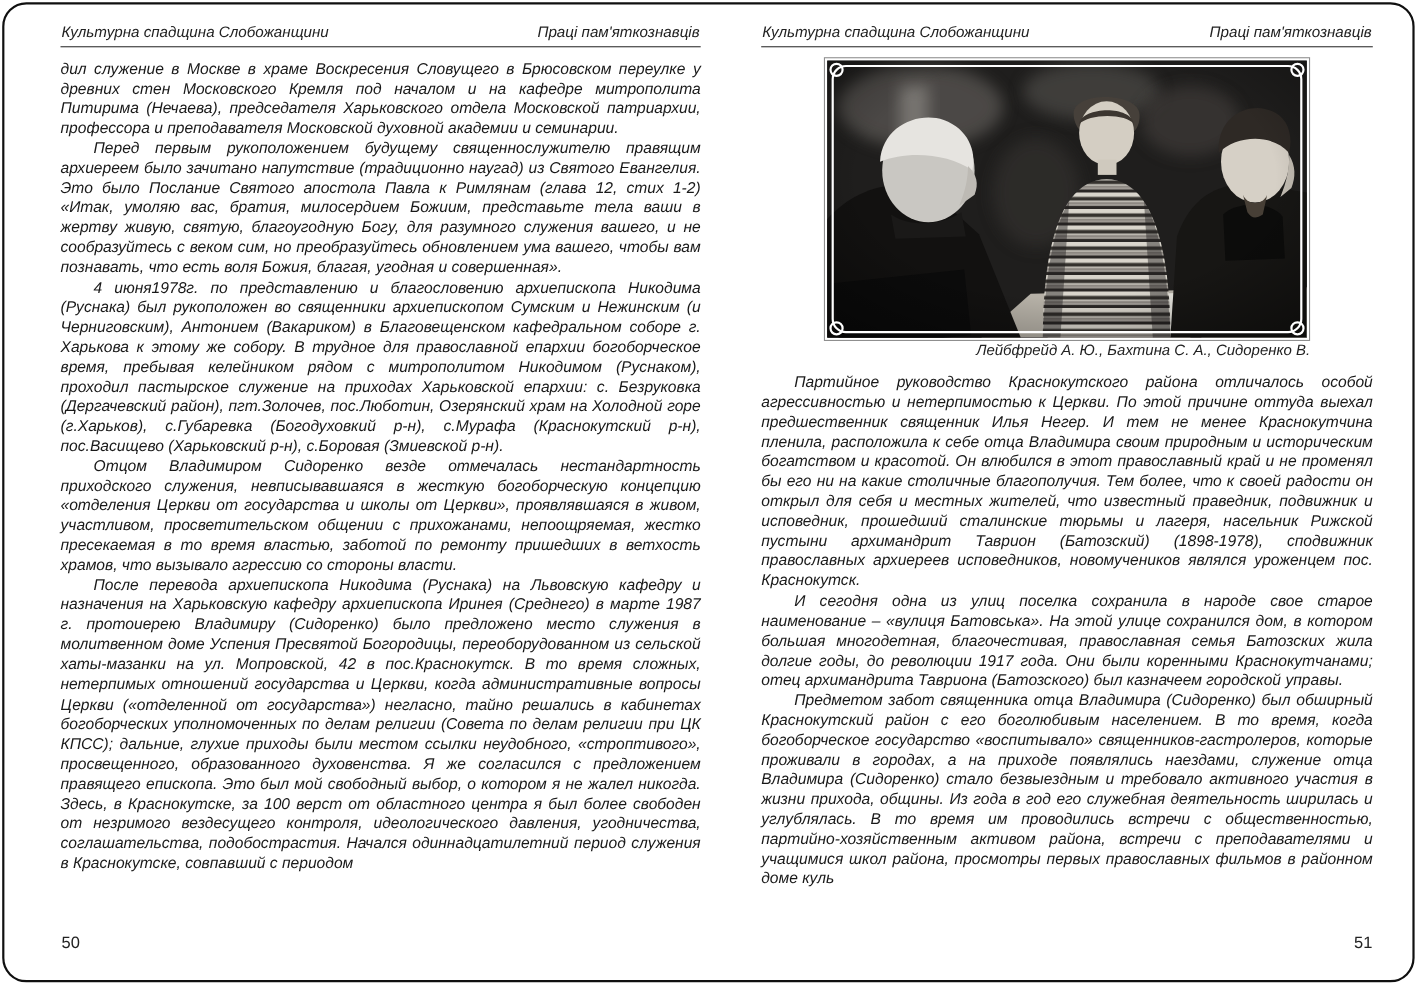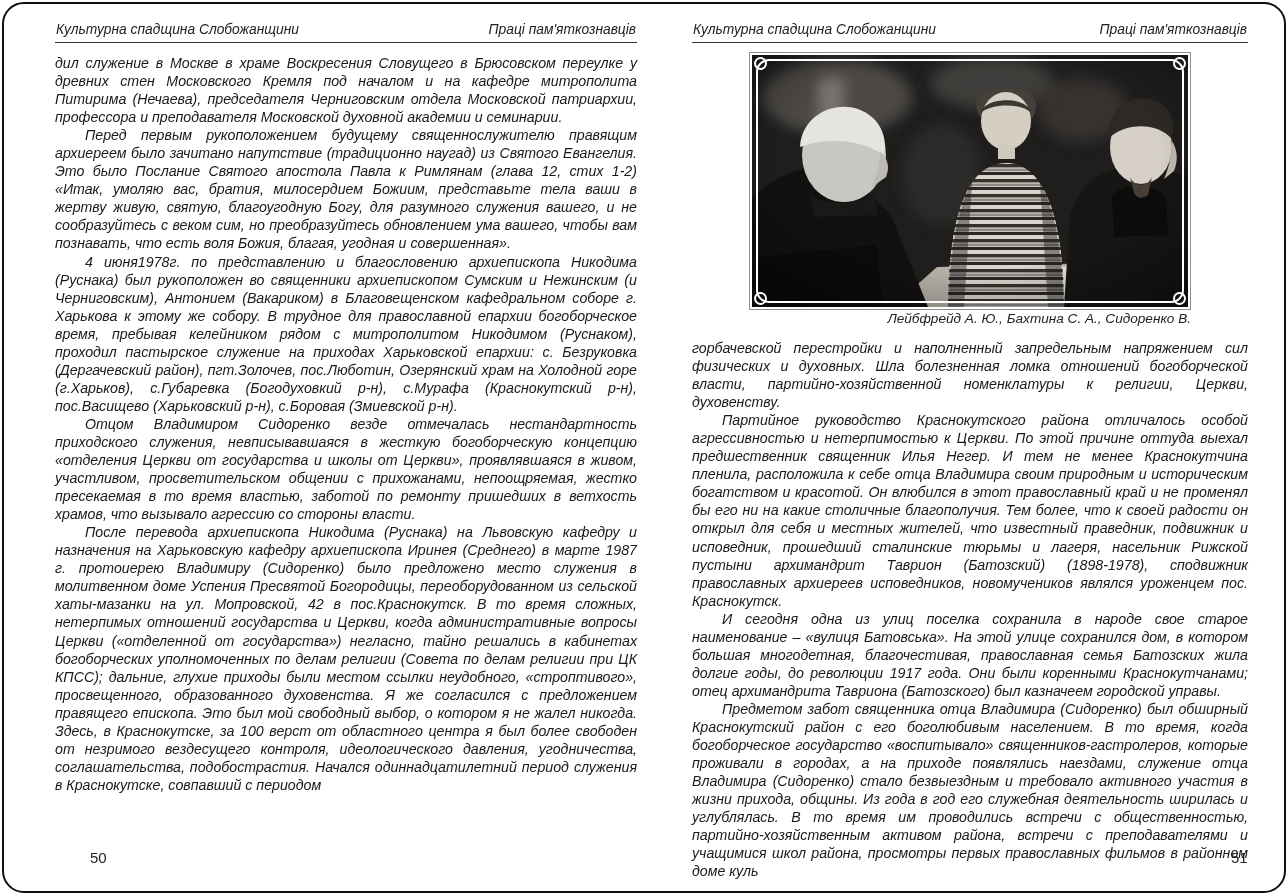--- a/index.html
+++ b/index.html
@@ -23,21 +23,21 @@
   }
   .body-text{
     margin-top:11px;font-style:italic;font-size:14.2px;line-height:18.05px;
     text-align:justify;color:#191919;
   }
   .body-text p{margin:0;text-indent:30px;}
   .body-text p.noindent{text-indent:0;}
   .page-num{
     position:absolute;top:849px;font-size:15px;font-style:normal;color:#222;
   }
-  .page-num-left{left:56px;margin-left:34px;}
+  .page-num-left{left:56px;}
   .page-num-right{left:1231px;}
   
   .photo-outer{
     width:442px;margin:9px auto 0 auto;box-sizing:border-box;
     border:1px solid #8f8f8f;padding:2px;background:#fff;
   }
   .photo-frame{position:relative;height:252px;background:#141414;overflow:hidden;}
   .photo-frame svg{display:block;width:100%;height:100%;}
   .orn-frame{
     position:absolute;left:4px;top:4px;right:4px;bottom:4px;
@@ -59,21 +59,21 @@
 <body>
 
 <div class="scan-border"></div>
 
 <div class="page page-left">
   <div class="running-head">
     <span>Культурна спадщина Слобожанщини</span>
     <span>Праці пам'яткознавців</span>
   </div>
   <div class="body-text">
-    <p class="noindent">дил служение в Москве в храме Воскресения Словущего в Брюсовском переулке у древних стен Московского Кремля под началом и на кафедре митрополита Питирима (Нечаева), председателя Черниговским отдела Московской патриархии, профессора и преподавателя Московской духовной академии и семинарии.</p>
+    <p class="noindent">дил служение в Москве в храме Воскресения Словущего в Брюсовском переулке у древних стен Московского Кремля под началом и на кафедре митрополита Питирима (Нечаева), председателя Харьковского отдела Московской патриархии, профессора и преподавателя Московской духовной академии и семинарии.</p>
     <p>Перед первым рукоположением будущему священнослужителю правящим архиереем было зачитано напутствие (традиционно наугад) из Святого Евангелия. Это было Послание Святого апостола Павла к Римлянам (глава 12, стих 1-2) «Итак, умоляю вас, братия, милосердием Божиим, представьте тела ваши в жертву живую, святую, благоугодную Богу, для разумного служения вашего, и не сообразуйтесь с веком сим, но преобразуйтесь обновлением ума вашего, чтобы вам познавать, что есть воля Божия, благая, угодная и совершенная».</p>
     <p>4 июня1978г. по представлению и благословению архиепископа Никодима (Руснака) был рукоположен во священники архиепископом Сумским и Нежинским (и Черниговским), Антонием (Вакариком) в Благовещенском кафедральном соборе г. Харькова к этому же собору. В трудное для православной епархии богоборческое время, пребывая келейником рядом с митрополитом Никодимом (Руснаком), проходил пастырское служение на приходах Харьковской епархии: с. Безруковка (Дергачевский район), пгт.Золочев, пос.Люботин, Озерянский храм на Холодной горе (г.Харьков), с.Губаревка (Богодуховкий р-н), с.Мурафа (Краснокутский р-н), пос.Васищево (Харьковский р-н), с.Боровая (Змиевской р-н).</p>
     <p>Отцом Владимиром Сидоренко везде отмечалась нестандартность приходского служения, невписывавшаяся в жесткую богоборческую концепцию «отделения Церкви от государства и школы от Церкви», проявлявшаяся в живом, участливом, просветительском общении с прихожанами, непоощряемая, жестко пресекаемая в то время властью, заботой по ремонту пришедших в ветхость храмов, что вызывало агрессию со стороны власти.</p>
     <p>После перевода архиепископа Никодима (Руснака) на Львовскую кафедру и назначения на Харьковскую кафедру архиепископа Иринея (Среднего) в марте 1987 г. протоиерею Владимиру (Сидоренко) было предложено место служения в молитвенном доме Успения Пресвятой Богородицы, переоборудованном из сельской хаты-мазанки на ул. Мопровской, 42 в пос.Краснокутск. В то время сложных, нетерпимых отношений государства и Церкви, когда административные вопросы Церкви («отделенной от государства») негласно, тайно решались в кабинетах богоборческих уполномоченных по делам религии (Совета по делам религии при ЦК КПСС); дальние, глухие приходы были местом ссылки неудобного, «строптивого», просвещенного, образованного духовенства. Я же согласился с предложением правящего епископа. Это был мой свободный выбор, о котором я не жалел никогда. Здесь, в Краснокутске, за 100 верст от областного центра я был более свободен от незримого вездесущего контроля, идеологического давления, угодничества, соглашательства, подобострастия. Начался одиннадцатилетний период служения в Краснокутске, совпавший с периодом</p>
   </div>
 </div>
 <div class="page-num page-num-left">50</div>
 
 <div class="page page-right">
   <div class="running-head">
@@ -140,19 +140,18 @@
       <div class="curl tl"></div>
       <div class="curl tr"></div>
       <div class="curl bl"></div>
       <div class="curl br"></div>
     </div>
   </div>
 
   <div class="photo-caption">Лейбфрейд А. Ю., Бахтина С. А.,  Сидоренко В.</div>
 
   <div class="body-text">
-    <p class="noindent">горбачевской перестройки и наполненный запредельным напряжением сил физических и духовных. Шла болезненная ломка отношений богоборческой власти, партийно-хозяйственной номенклатуры к религии, Церкви, духовенству.</p>
     <p>Партийное руководство Краснокутского района отличалось особой агрессивностью и нетерпимостью к Церкви. По этой причине оттуда выехал предшественник священник Илья Негер. И тем не менее Краснокутчина пленила, расположила к себе отца Владимира своим природным и историческим богатством и красотой. Он влюбился в этот православный край и не променял бы его ни на какие столичные благополучия. Тем более, что к своей радости он открыл для себя и местных жителей, что известный праведник, подвижник и исповедник, прошедший сталинские тюрьмы и лагеря, насельник Рижской пустыни архимандрит Таврион (Батозский) (1898-1978), сподвижник православных архиереев исповедников, новомучеников являлся уроженцем пос. Краснокутск.</p>
     <p>И сегодня одна из улиц поселка сохранила в народе свое старое наименование – «вулиця Батовська». На этой улице сохранился дом, в котором большая многодетная, благочестивая, православная семья Батозских жила долгие годы, до революции 1917 года. Они были коренными Краснокутчанами; отец архимандрита Тавриона (Батозского) был казначеем городской управы.</p>
     <p>Предметом забот священника отца Владимира (Сидоренко) был обширный Краснокутский район с его боголюбивым населением. В то время, когда богоборческое государство «воспитывало» священников-гастролеров, которые проживали в городах, а на приходе появлялись наездами, служение отца Владимира (Сидоренко) стало безвыездным и требовало активного участия в жизни прихода, общины. Из года в год его служебная деятельность ширилась и углублялась. В то время им проводились встречи с общественностью, партийно-хозяйственным активом района, встречи с преподавателями и учащимися школ района, просмотры первых православных фильмов в районном доме куль</p>
   </div>
 </div>
 <div class="page-num page-num-right">51</div>
 
 </body></html>

